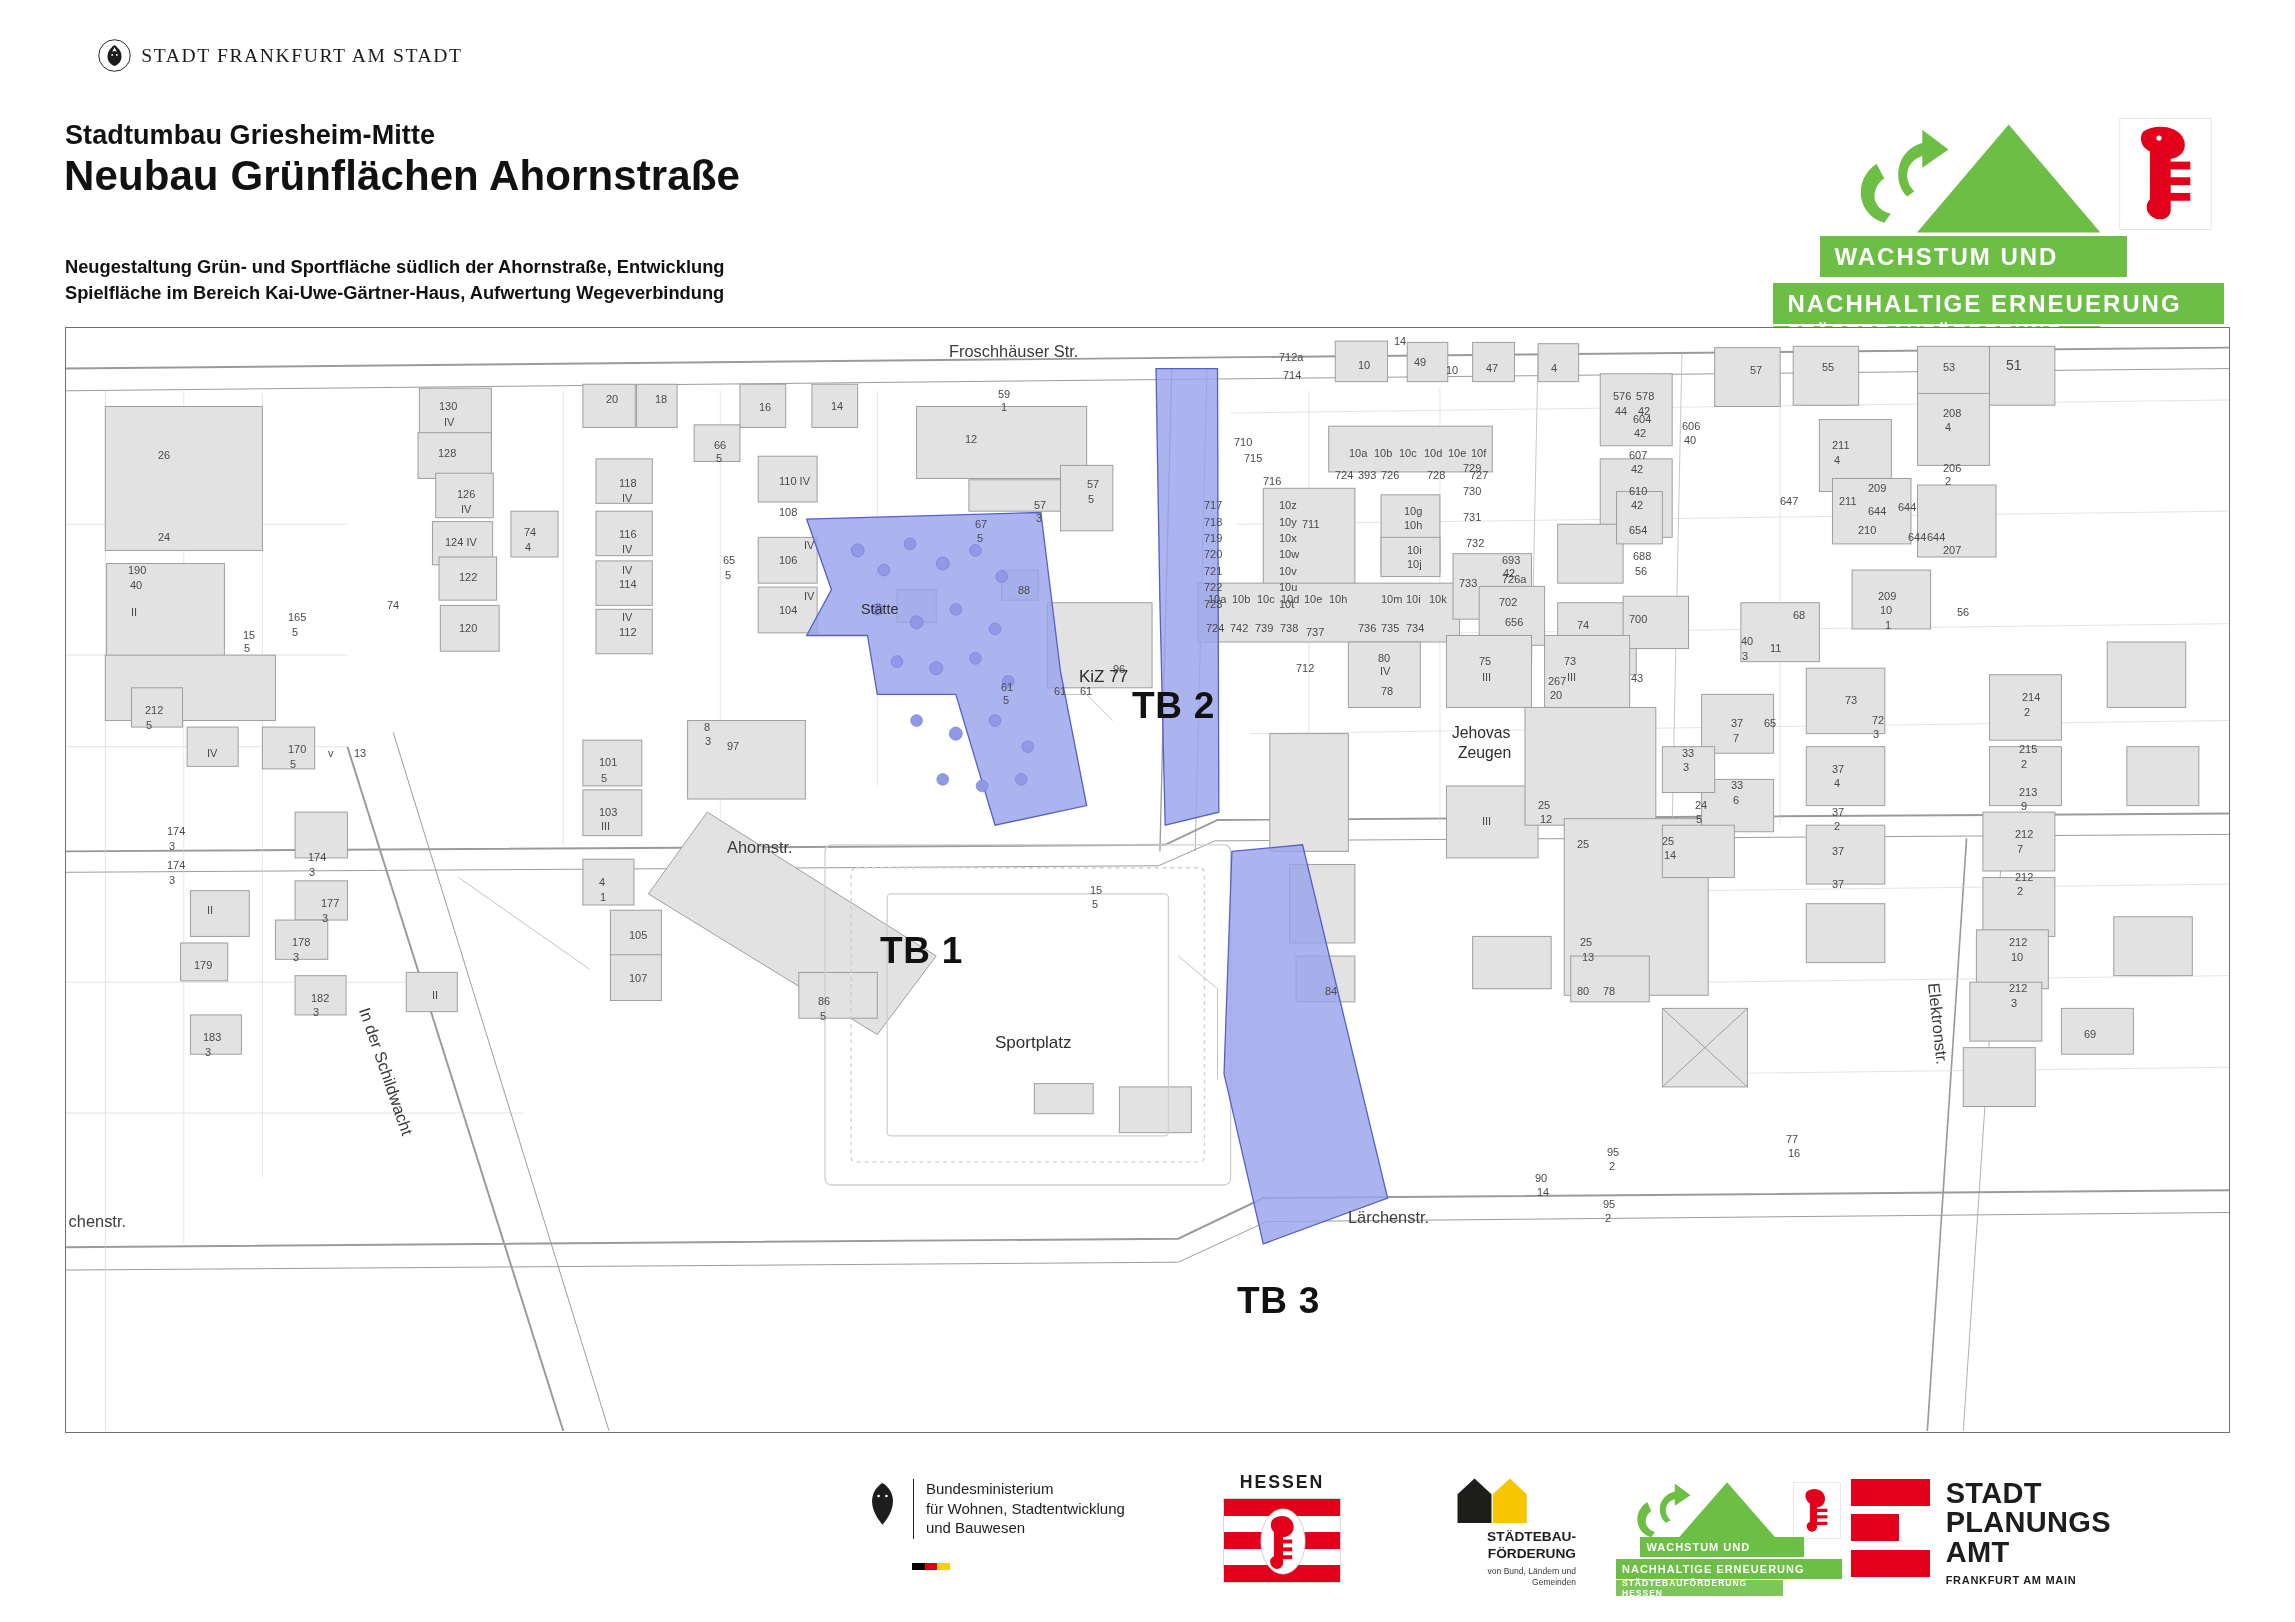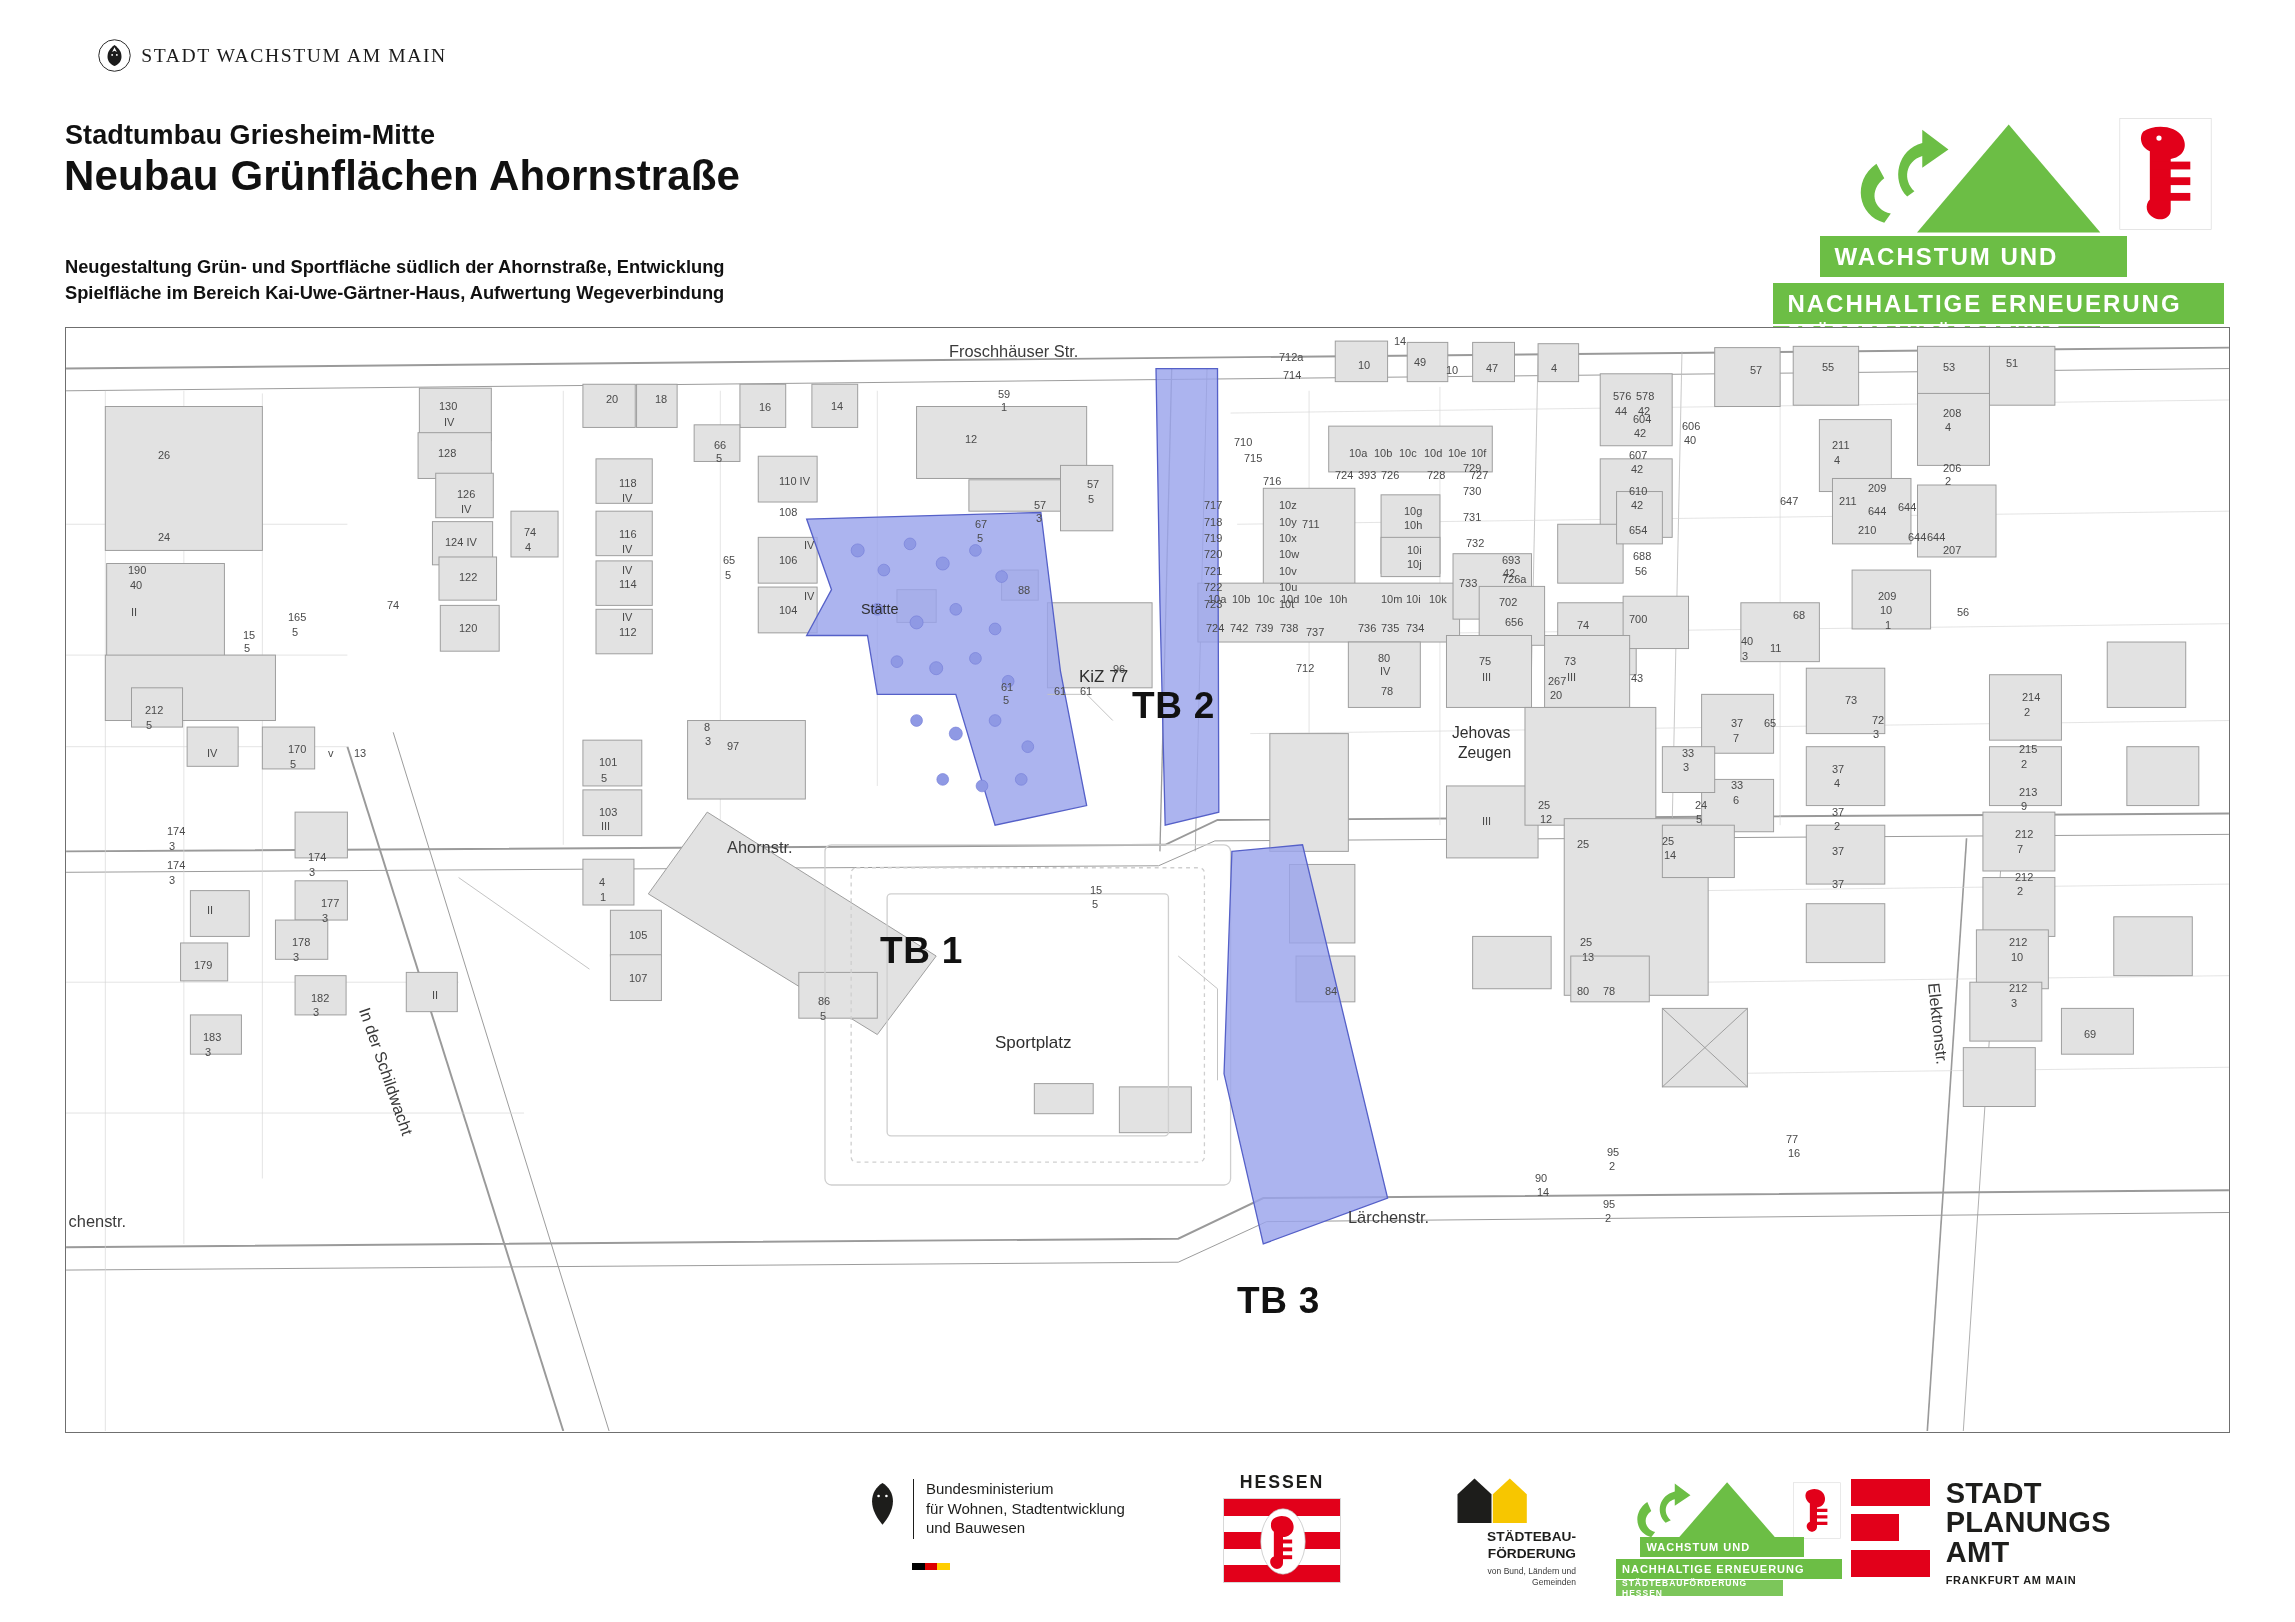--- a/index.html
+++ b/index.html
@@ -155,21 +155,21 @@
 
   <div class="city-logo">
     <svg class="eagle" viewBox="0 0 60 60">
       <circle cx="30" cy="30" r="27" fill="none" stroke="#1b1b1b" stroke-width="1.6"></circle>
       <path d="M30 12 C22 18 18 24 18 32 C18 40 24 46 30 48 C36 46 42 40 42 32 C42 24 38 18 30 12 Z" fill="#1b1b1b"></path>
       <path d="M30 16 L26 24 L30 22 L34 24 Z" fill="#fff"></path>
       <circle cx="26" cy="29" r="1.6" fill="#fff"></circle>
       <circle cx="34" cy="29" r="1.6" fill="#fff"></circle>
     </svg>
     <div class="wordmark">
-      <span>STADT WACHSTUM AM MAIN</span>
+      <span>STADT FRANKFURT AM STADT</span>
     </div>
   </div>
 
   <div class="kicker">Stadtumbau Griesheim-Mitte</div>
   <div class="maintitle">Neubau Grünflächen Ahornstraße</div>
   <div class="subtitle">
     <div>Neugestaltung Grün- und Sportfläche südlich der Ahornstraße, Entwicklung</div>
     <div>Spielfläche im Bereich Kai-Uwe-Gärtner-Haus, Aufwertung Wegeverbindung</div>
   </div>
 
@@ -568,21 +568,21 @@
         <div class="map-text" style="left: 1768px; top: 126px; font-size: 11px; color: rgb(74, 74, 74);">4</div>
         <div class="map-text" style="left: 1714px; top: 167px; font-size: 11px; color: rgb(74, 74, 74);">647</div>
         <div class="map-text" style="left: 1773px; top: 167px; font-size: 11px; color: rgb(74, 74, 74);">211</div>
         <div class="map-text" style="left: 1802px; top: 154px; font-size: 11px; color: rgb(74, 74, 74);">209</div>
         <div class="map-text" style="left: 1832px; top: 173px; font-size: 11px; color: rgb(74, 74, 74);">644</div>
         <div class="map-text" style="left: 1842px; top: 203px; font-size: 11px; color: rgb(74, 74, 74);">644</div>
         <div class="map-text" style="left: 1861px; top: 203px; font-size: 11px; color: rgb(74, 74, 74);">644</div>
         <div class="map-text" style="left: 1792px; top: 196px; font-size: 11px; color: rgb(74, 74, 74);">210</div>
         <div class="map-text" style="left: 1802px; top: 177px; font-size: 11px; color: rgb(74, 74, 74);">644</div>
         <div class="map-text" style="left: 1877px; top: 33px; font-size: 11px; color: rgb(74, 74, 74);">53</div>
-        <div class="map-text" style="left: 1940px; top: 29px; font-size: 11px; color: rgb(74, 74, 74);">51</div>
+        <div class="map-text" style="left: 1940px; top: 29px; font-size: 14px; color: rgb(74, 74, 74);">51</div>
         <div class="map-text" style="left: 1877px; top: 79px; font-size: 11px; color: rgb(74, 74, 74);">208</div>
         <div class="map-text" style="left: 1879px; top: 93px; font-size: 11px; color: rgb(74, 74, 74);">4</div>
         <div class="map-text" style="left: 1877px; top: 134px; font-size: 11px; color: rgb(74, 74, 74);">206</div>
         <div class="map-text" style="left: 1879px; top: 147px; font-size: 11px; color: rgb(74, 74, 74);">2</div>
         <div class="map-text" style="left: 1877px; top: 216px; font-size: 11px; color: rgb(74, 74, 74);">207</div>
         <div class="map-text" style="left: 1812px; top: 262px; font-size: 11px; color: rgb(74, 74, 74);">209</div>
         <div class="map-text" style="left: 1814px; top: 276px; font-size: 11px; color: rgb(74, 74, 74);">10</div>
         <div class="map-text" style="left: 1819px; top: 291px; font-size: 11px; color: rgb(74, 74, 74);">1</div>
         <div class="map-text" style="left: 1727px; top: 281px; font-size: 11px; color: rgb(74, 74, 74);">68</div>
         <div class="map-text" style="left: 1891px; top: 278px; font-size: 11px; color: rgb(74, 74, 74);">56</div>

